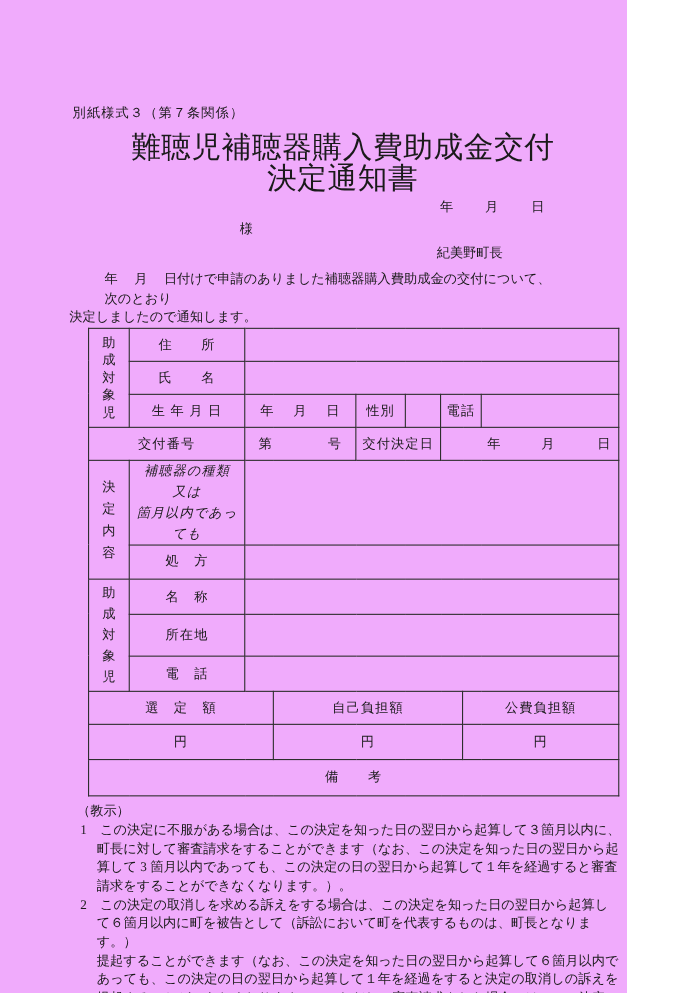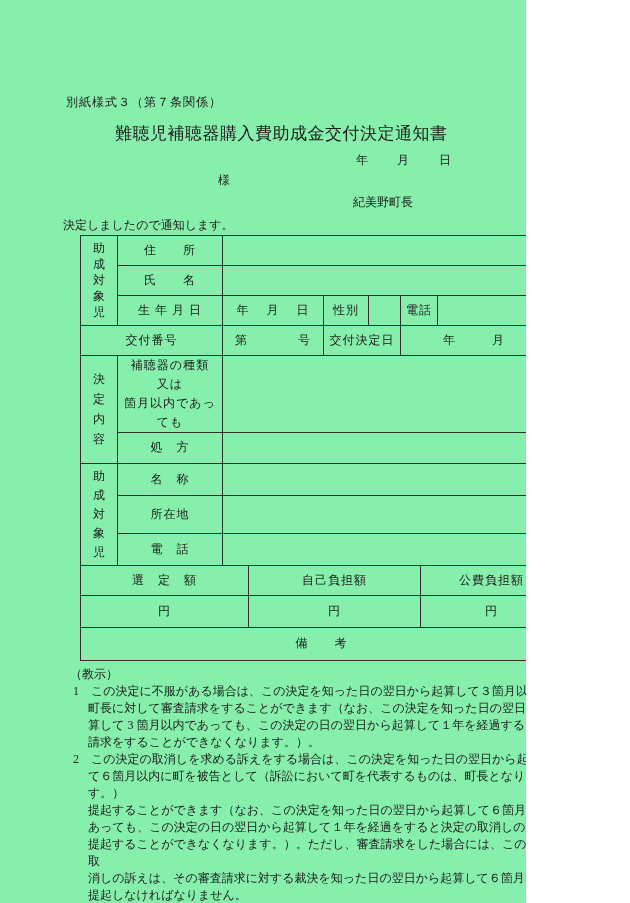--- a/index.html
+++ b/index.html
@@ -1,36 +1,36 @@
 <!DOCTYPE html>
 <html><head>
 <meta charset="utf-8">
 <style>
   html, body { margin: 0; padding: 0; background: #ffffff; }
   .page {
     position: relative;
-    width: 526px;
+    width: 570px;
     height: 903px;
-    background: #86efac;
+    background: #f0abfc;
     color: #1a1a1a;
     font-family: "Liberation Serif", "DejaVu Serif", serif;
     font-size: 12px;
     box-sizing: border-box;
     padding: 94px 62px 0 63px;
     overflow: hidden;
   }
   .form-no {
     margin-left: 3px;
     line-height: 16px;
     letter-spacing: 1px;
   }
   .doc-title {
-    font-size: 17px;
+    font-size: 27px;
     font-weight: normal;
-    text-align: left;
+    text-align: center;
     margin: 10px 0 0 52px;
     line-height: 28px;
     letter-spacing: 0.5px;
   }
   .docno-line {
     text-align: right;
     margin-top: 12px;
     line-height: 15px;
   }
   .gap-docno { display: inline-block; width: 125px; }
@@ -87,21 +87,21 @@
     padding: 0 12px;
   }
   .ymd-right {
     display: flex;
     justify-content: flex-end;
     align-items: center;
   }
   .ymd-right .y { margin-right: 36px; }
   .ymd-right .m { margin-right: 38px; }
   .ymd-right .d { margin-right: 6px; }
-  .device-lines { line-height: 19px; }
+  .device-lines { line-height: 19px; font-style: italic; }
   td.yen-cell { text-align: right; padding-right: 5px; }
   td.remarks-cell { text-align: left; padding-left: 18px; }
 
   .notes { margin-top: 5px; line-height: 17px; width: 505px; }
   .notes-heading { padding-left: 7px; font-family: Liberation Serif, serif; }
   .note-item {
     padding-left: 25px;
     text-indent: -15px;
     white-space: pre-line;
   }
@@ -120,20 +120,21 @@
     <span>年</span><span class="gap-ym"></span><span>月</span><span class="gap-md"></span><span>日</span>
   </div>
 
   <div class="addressee-line">
     <span>様</span>
   </div>
 
   <div class="sender-line">紀美野町長</div>
 
   <div class="body-par">
+    <div class="l1">年　 月　 日付けで申請のありました補聴器購入費助成金の交付について、次のとおり</div>
     <div class="l2">決定しましたので通知します。</div>
   </div>
 
   <table class="form-table">
     <colgroup>
       <col style="width:37px">
         <col style="width:105px">
         <col style="width:26px">
         <col style="width:75px">
         <col style="width:45px">

